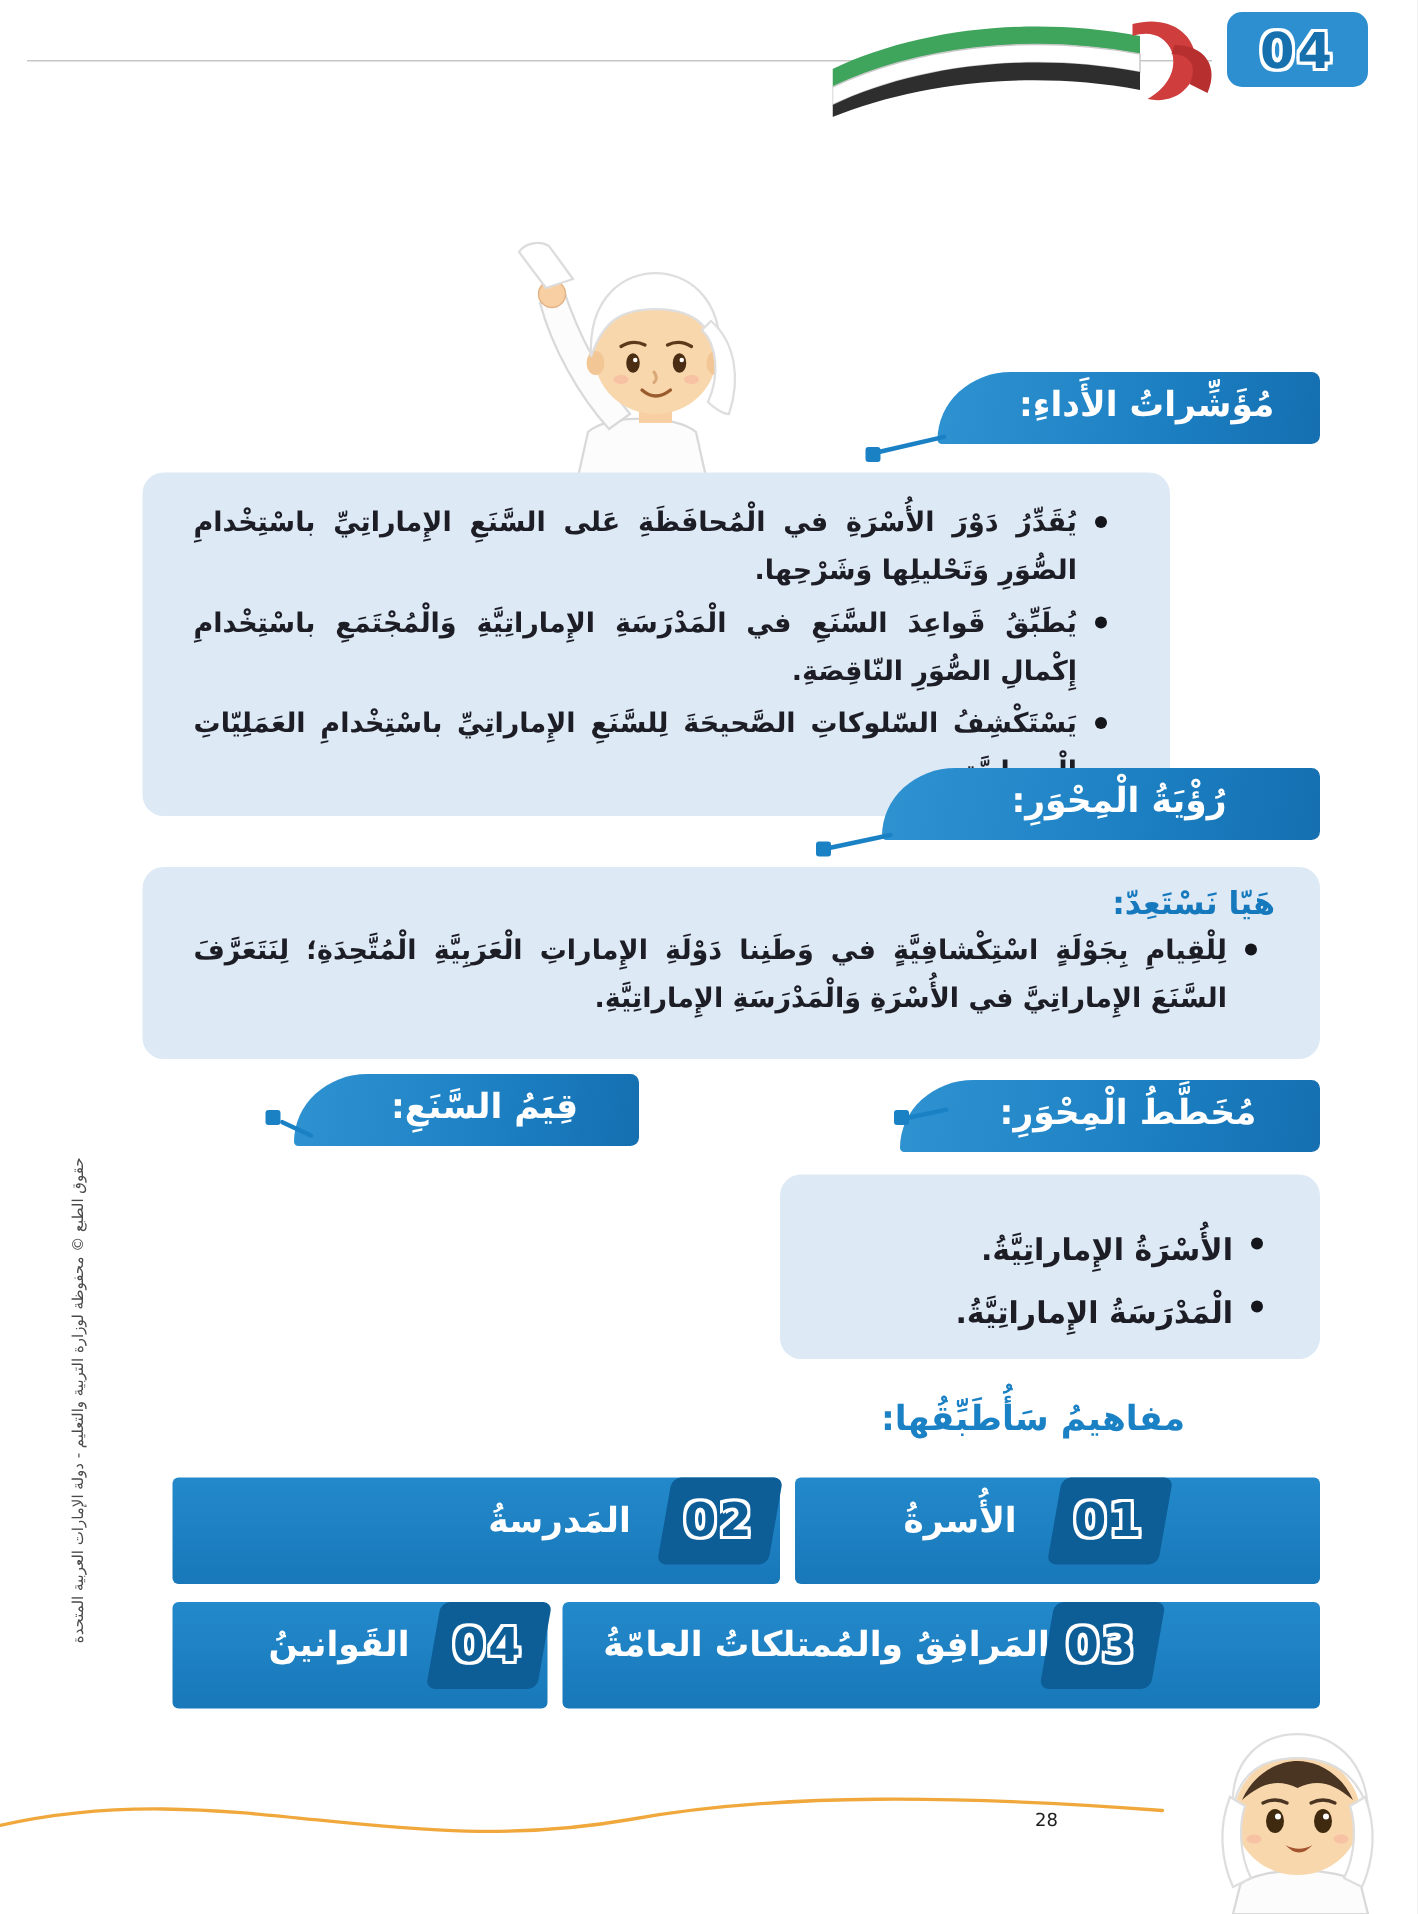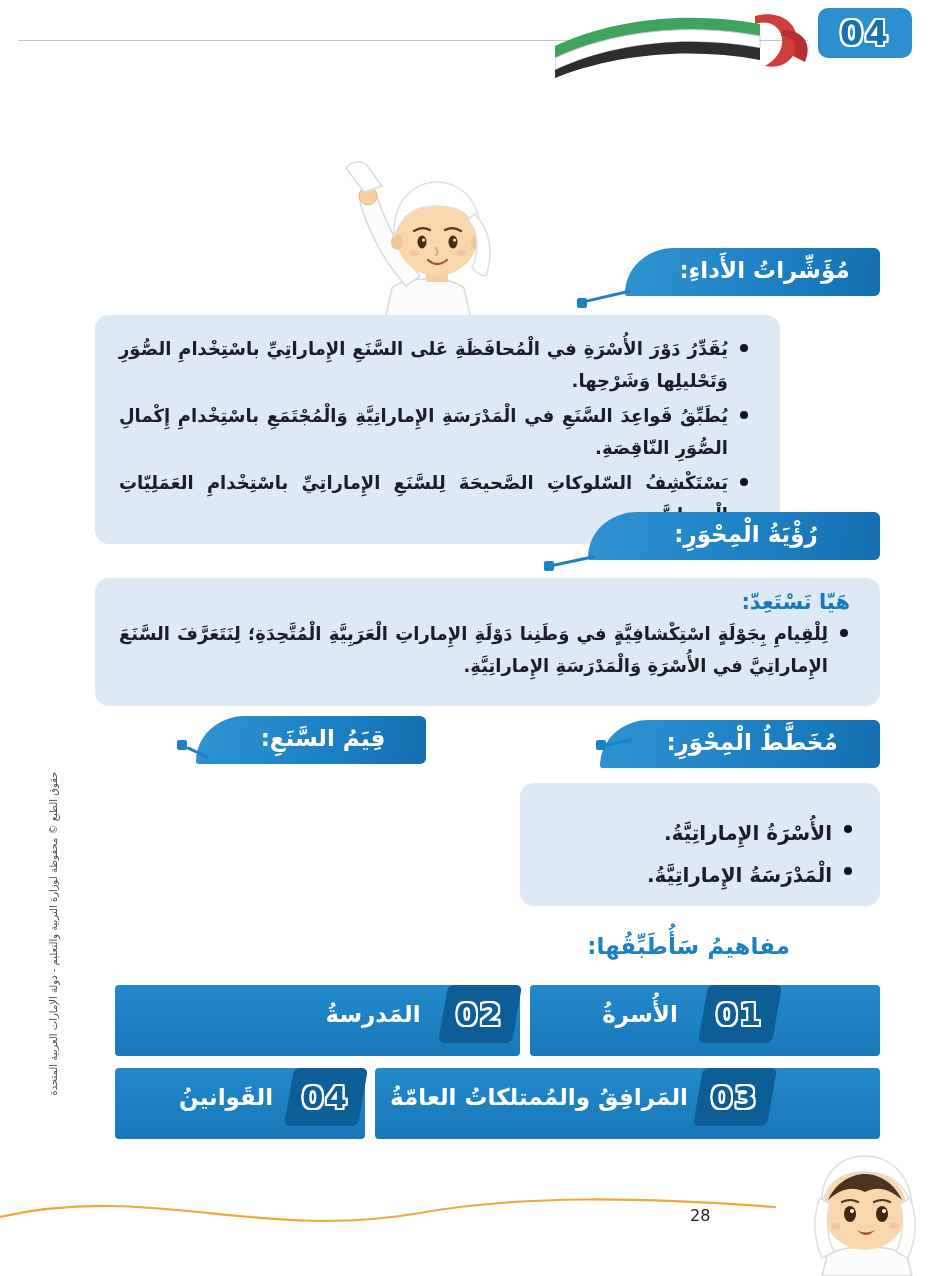--- a/index.html
+++ b/index.html
@@ -27,42 +27,42 @@
        border-radius:52px 6px 6px 3px / 48px 6px 6px 3px;
        color:#fff;font-weight:bold;font-size:23px;
        display:flex;align-items:center;justify-content:center;padding:0 16px 4px 40px;}
 
   .connector-dot{position:absolute;width:10px;height:10px;background:#1b81c5;border-radius:2px;}
   .connector-line{position:absolute;height:2.5px;background:#1b81c5;transform-origin:left center;border-radius:2px;}
 
   
   .info-box{position:absolute;background:#dde9f5;border-radius:14px;box-sizing:border-box;
             direction:rtl;color:#1d1d26;font-weight:bold;}
-  .bullet-item{display:flex;gap:12px;align-items:flex-start;margin:4px 6px;direction:rtl;}
+  .bullet-item{display:flex;gap:12px;align-items:flex-start;margin:4px 16px;direction:rtl;}
   .bullet-dot{flex:0 0 auto;width:8px;height:8px;border-radius:50%;background:#15151c;margin-top:11px;}
   .bullet-text{flex:1;font-size:18px;line-height:1.75;text-align:justify;text-align-last:right;}
   .box-items-lg .bullet-text{font-size:20px;line-height:1.9;text-align:right;}
   .ready-heading{font-size:21px;color:#1779bd;margin:2px 4px 2px 0;}
 
   
   .concepts-heading{position:absolute;right:155px;top:933px;font-size:23px;font-weight:bold;
                     color:#1b81c5;direction:rtl;}
   .concept-banner{position:absolute;height:71px;border-radius:4px;
                   background:linear-gradient(180deg,#2389cb,#1878b9);}
   .num-block{position:absolute;top:0;height:58px;width:74px;background:#0d5d97;
              transform:skewX(-10deg);border-radius:6px;
              display:flex;align-items:center;justify-content:center;}
   .num-block .outline-num{font-size:31px;color:#0d5d97;transform:skewX(10deg);}
   .banner-label{position:absolute;top:0;height:58px;display:flex;align-items:center;
                 justify-content:center;color:#fff;font-weight:bold;font-size:23px;direction:rtl;}
 
   
   .copyright{position:absolute;left:-157px;top:928px;width:420px;transform:rotate(-90deg);
              font-size:10px;color:#4a4a4a;text-align:center;direction:rtl;}
-  .page-number{position:absolute;left:690px;top:1206px;font-size:16px;color:#1d1d1d;text-align:right;}
+  .page-number{position:absolute;left:690px;top:1206px;font-size:12px;color:#1d1d1d;text-align:right;}
   .wave{position:absolute;left:0;top:1175px;width:790px;height:80px;}
   .boy-top{position:absolute;left:320px;top:152px;width:215px;height:172px;}
   .boy-bottom{position:absolute;left:772px;top:1148px;width:173px;height:128px;}
 </style>
 </head>
 <body>
 
 <div class="page">
 
   <div class="top-rule"></div>
@@ -172,21 +172,21 @@
   </div>
 
   <div class="concept-banner" style="left:115px;top:985px;width:405px;">
     <div class="banner-label" style="left:190px;width:136px;">المَدرسةُ</div>
     <div class="num-block" style="left:328px;">
       <span class="outline-num">02</span>
     </div>
   </div>
 
   <div class="concept-banner" style="left:375px;top:1068px;width:505px;">
-    <div class="banner-label" style="left:14px;width:300px;">المَرافِقُ والمُمتلكاتُ العامّةُ</div>
+    <div class="banner-label" style="left:26px;width:300px;">المَرافِقُ والمُمتلكاتُ العامّةُ</div>
     <div class="num-block" style="left:323px;">
       <span class="outline-num">03</span>
     </div>
   </div>
 
   <div class="concept-banner" style="left:115px;top:1068px;width:250px;">
     <div class="banner-label" style="left:50px;width:122px;">القَوانينُ</div>
     <div class="num-block" style="left:174px;">
       <span class="outline-num">04</span>
     </div>

